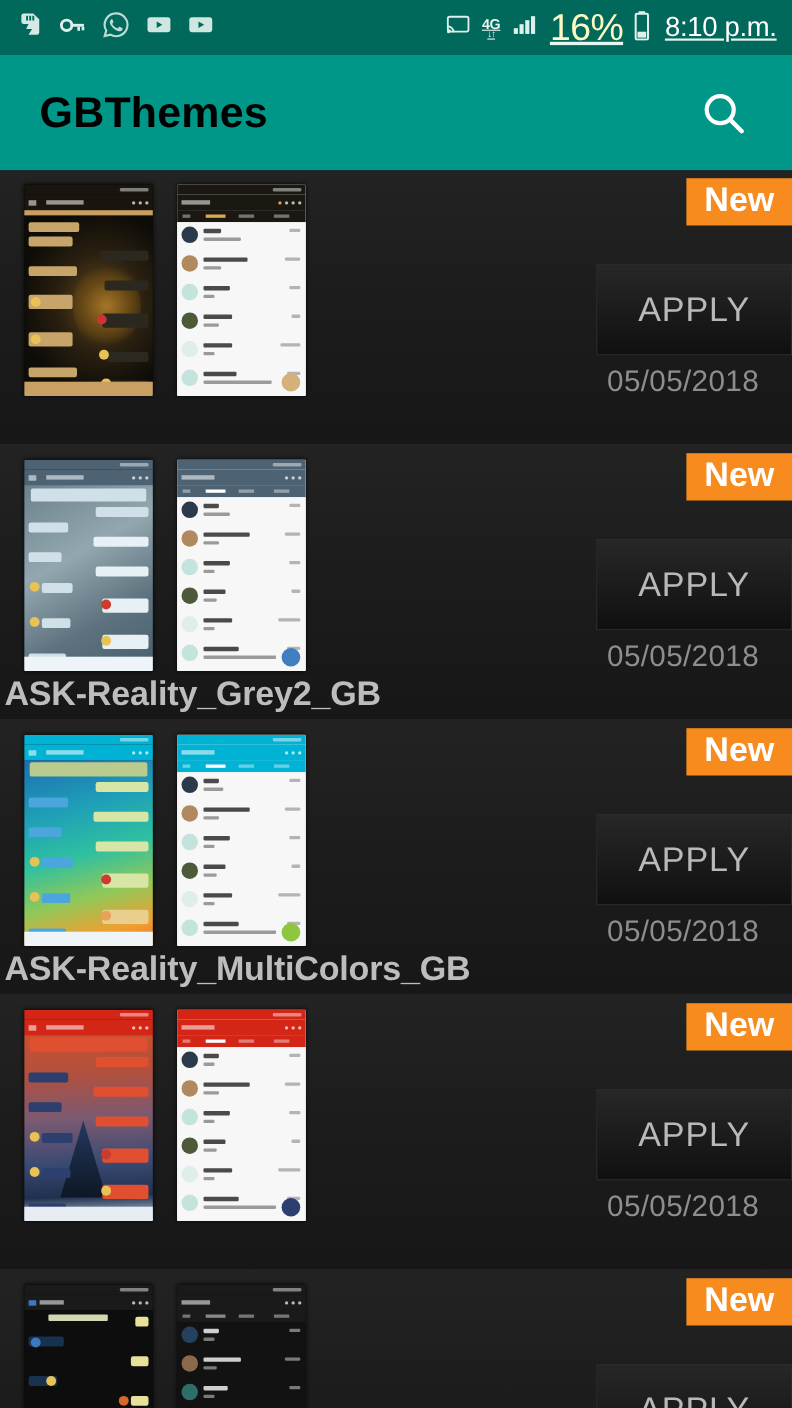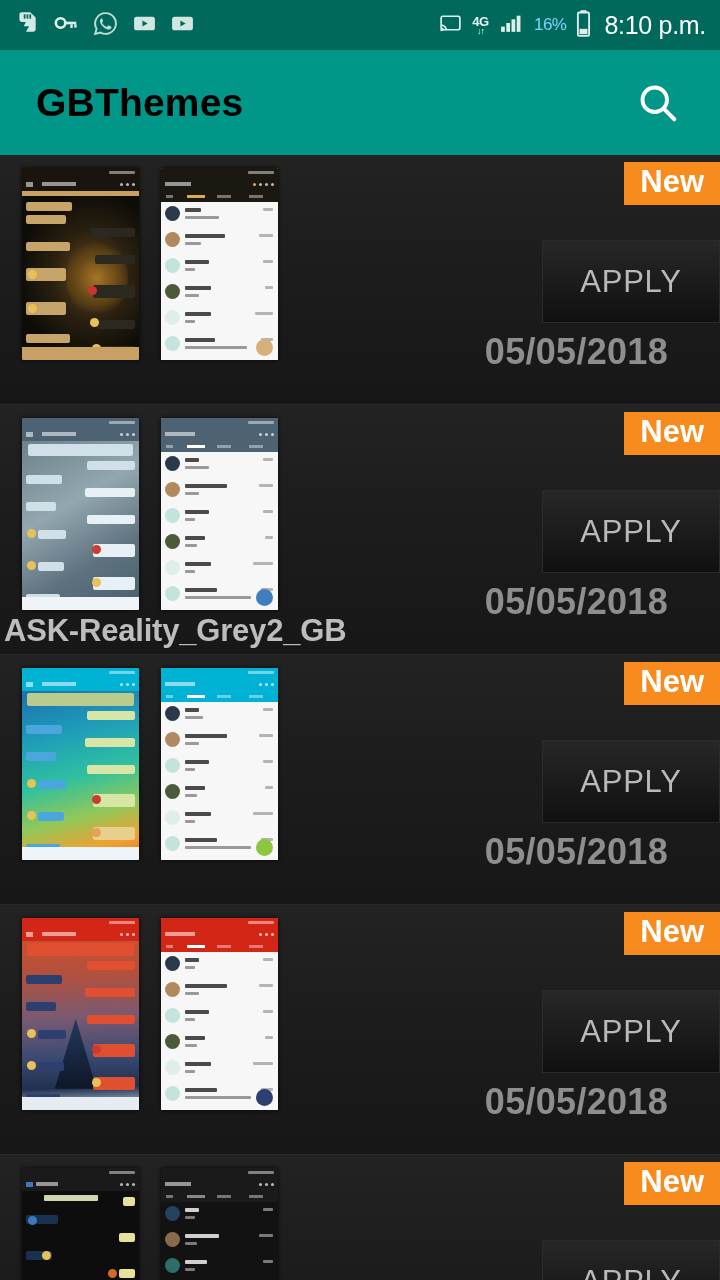--- a/index.html
+++ b/index.html
@@ -13,23 +13,23 @@
 
   
   .statusbar{
     height:50px; width:720px;
     background:#00695c;
     display:flex; align-items:center;
     padding:0 14px;
     color:#e9f5f2;
   }
   .sb-left{ display:flex; align-items:center; gap:13px; }
-  .sb-right{ margin-left:auto; display:flex; align-items:center; gap:9px; }
+  .sb-right{ margin-left:auto; display:flex; align-items:center; gap:9px;text-decoration:underline; }
   .sb-icon{ display:block; }
-  .sb-battery-text{ font-size:17px; letter-spacing:-.5px; font-weight:400; color:#7dd3fc;}
+  .sb-battery-text{ font-size:34px; letter-spacing:-.5px; font-weight:400; color:#fef9c3;}
   .sb-time{ font-size:25px; font-weight:400; color:#ffffff; letter-spacing:-.3px; margin-left:3px;}
   .fourg{ display:flex; flex-direction:column; align-items:center; line-height:1; }
   .fourg .lbl{ font-size:13px; font-weight:700; letter-spacing:-.3px;}
   .fourg .arr{ font-size:9px; letter-spacing:-1px; margin-top:-1px;}
 
   
   .appbar{
     height:105px; width:720px;
     background:#009688;
     display:flex; align-items:center;
@@ -103,22 +103,22 @@
   }
   .apply-btn{
     position:absolute; right:0; top:85px;
     width:178px; height:83px;
     background:linear-gradient(180deg,#272727 0%,#1d1d1d 45%,#101010 100%);
     border:1px solid #2b2b2b;
     display:flex; align-items:center; justify-content:center;
     color:#b9b9b9; font-size:31px; font-weight:400; letter-spacing:.8px;
   }
   .date{
-    position:absolute; right:52px; top:176px;
-    color:#8e8e8e; font-size:36px; font-weight:700; letter-spacing:.3px;
+    position:absolute; right:30px; top:176px;
+    color:#8e8e8e; font-size:27px; font-weight:400; letter-spacing:.3px;
   }
   .theme-name{
     position:absolute; left:4px; bottom:5px;
     color:#bdbdbd; font-size:31px; font-weight:700; letter-spacing:-.2px;
   }
 </style>
 </head>
 <body>
 
 <div class="statusbar">
@@ -515,20 +515,21 @@
               </div>
 
             <div class="fab" style="background:#8ec63f;"></div>
           </div>
         </div>
       </div>
     </div>
     <div class="badge-new">New</div>
     <div class="apply-btn">APPLY</div>
     <div class="date">05/05/2018</div>
+    <div class="theme-name">ASK-Reality_MultiColors_GB</div>
   </div>
 
   <div class="row">
     <div class="thumbs">
       <div class="thumb shadow">
         <div style="display:flex;flex-direction:column;height:100%;">
           <div class="ph-status" style="background:#d32617;"></div>
           <div class="ph-bar" style="background:#d32617;">
               <span class="bk"></span>
               <span class="ttl"></span>

